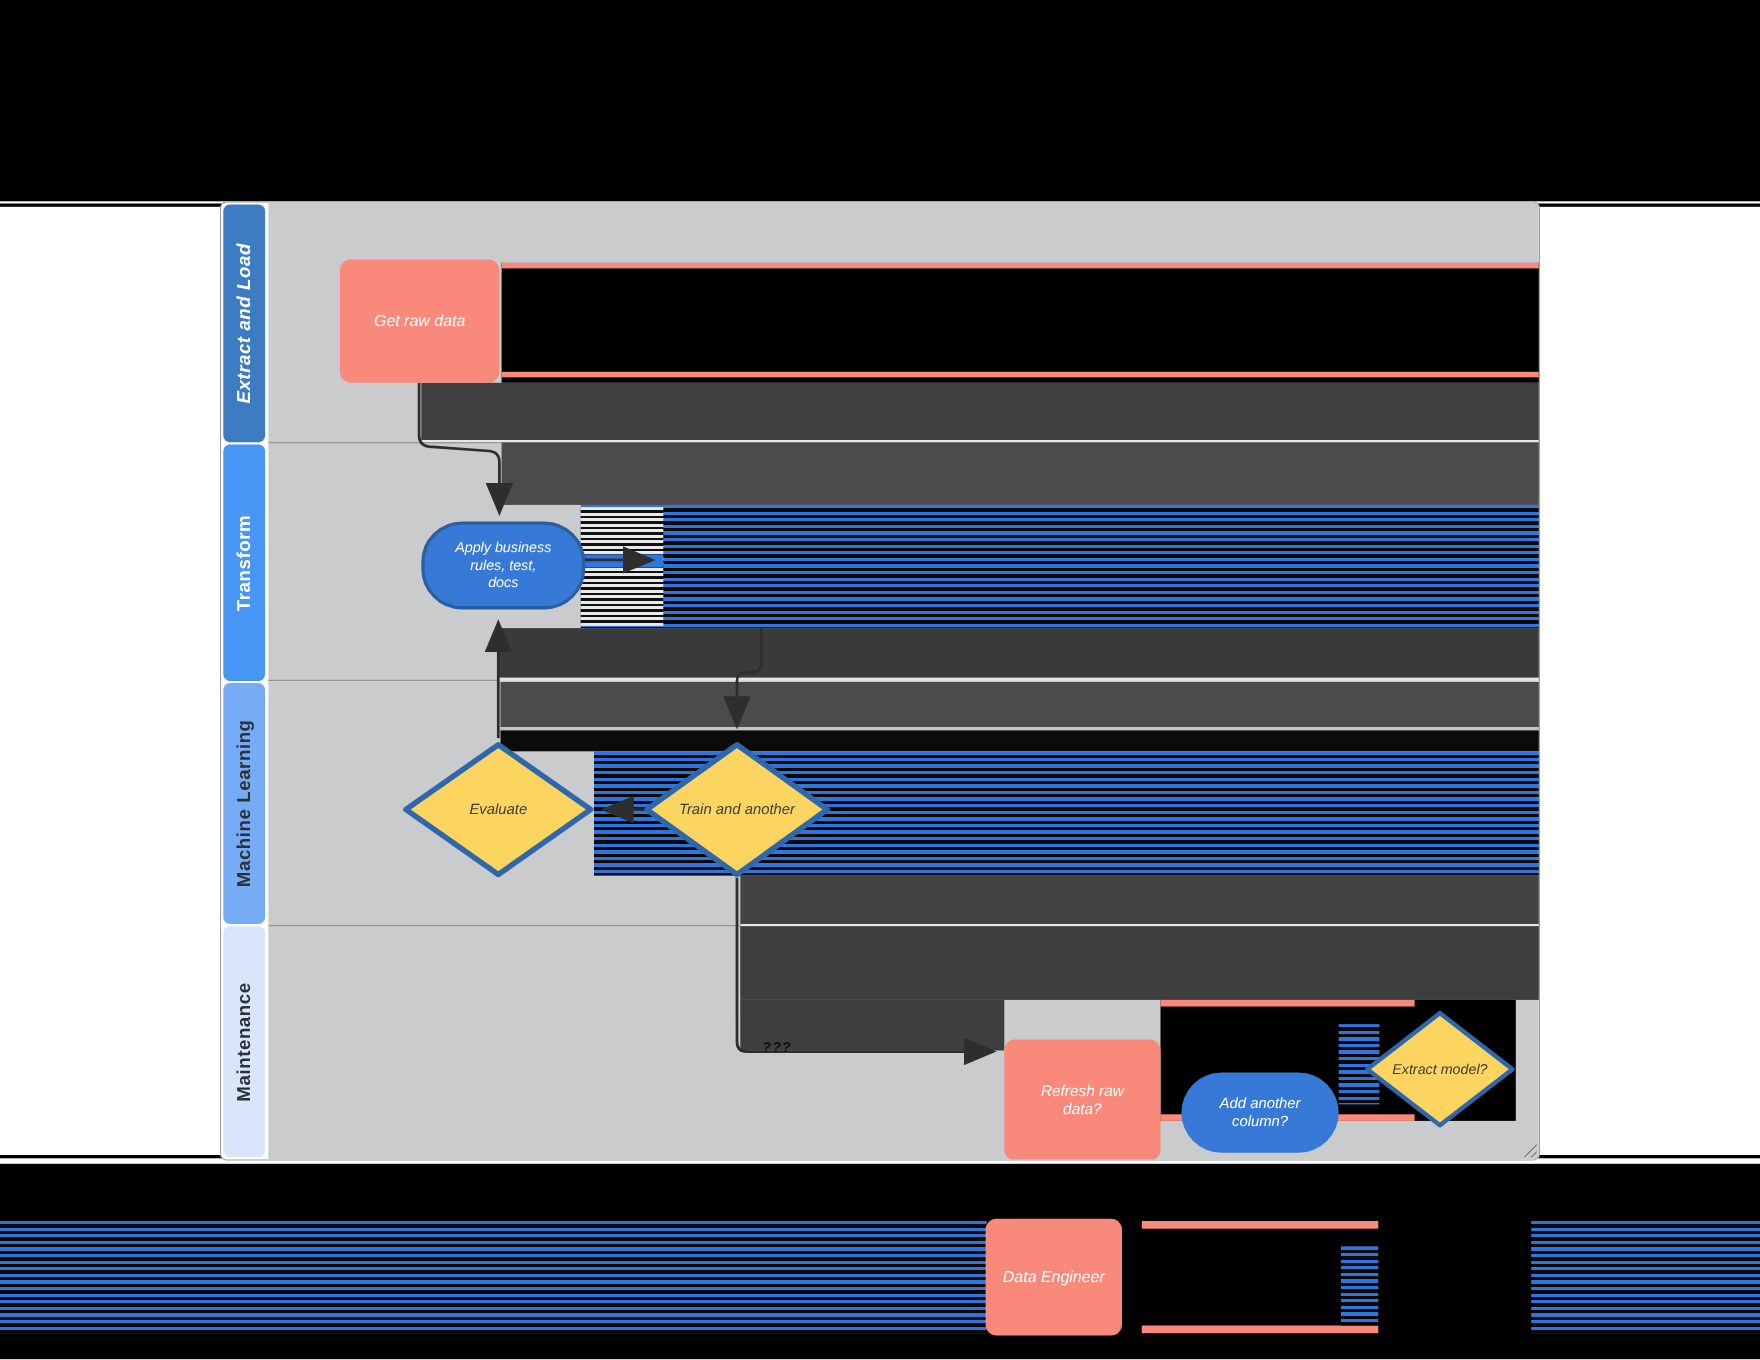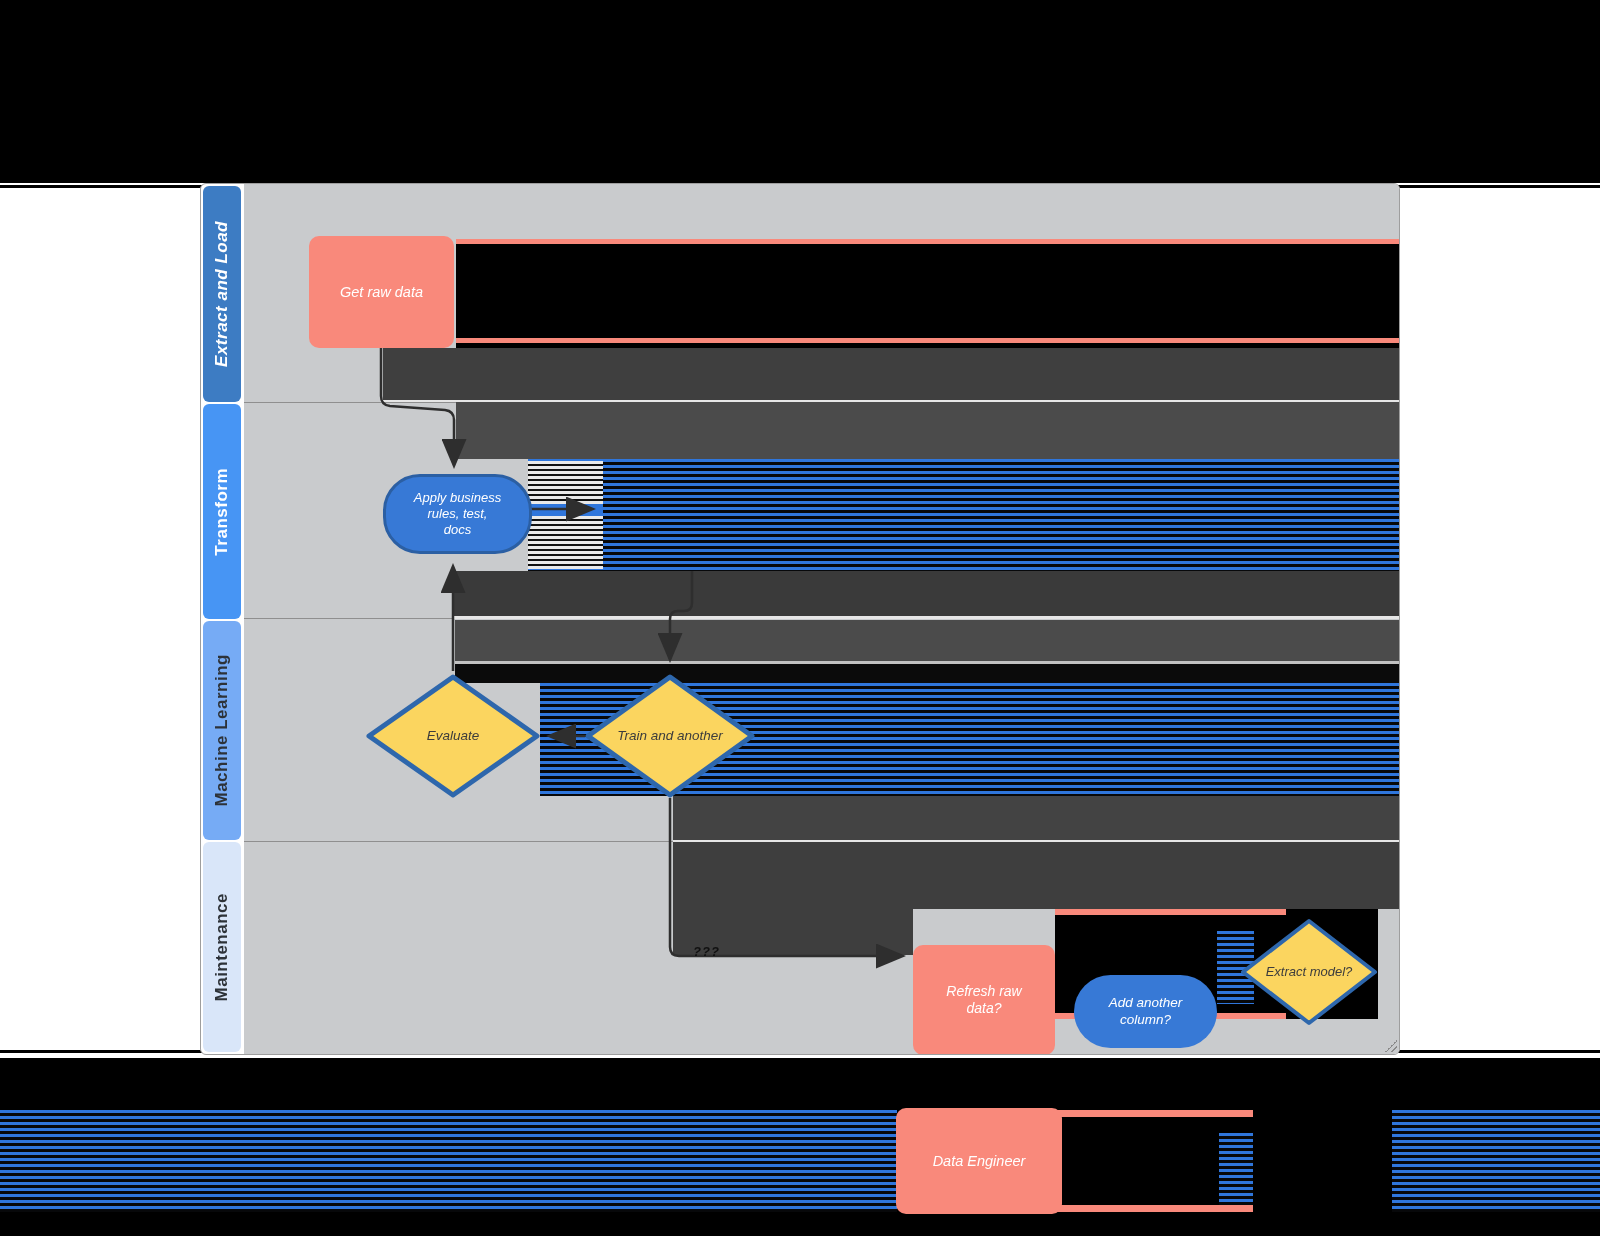--- a/index.html
+++ b/index.html
@@ -59,21 +59,21 @@
   <div class="abs banner" style="left:0;top:1058px;width:1600px;height:178px;">
     <div class="abs stripes-blue" style="left:0;top:52px;width:897px;height:102px;"></div>
     <div class="abs stripes-blue" style="left:1392px;top:52px;width:208px;height:102px;"></div>
     <div class="abs" style="left:1038px;top:52px;width:215px;height:102px;background:#000;">
       <div class="abs salmon-strip" style="left:0;top:0;width:215px;height:7px;"></div>
       <div class="abs salmon-strip" style="left:0;top:95px;width:215px;height:7px;"></div>
       <div class="abs stripes-blue" style="left:181px;top:23px;width:34px;height:72px;"></div>
     </div>
   </div>
 
-  <div class="abs node proc legend-shape" style="left:896px;top:1108px;width:166px;height:106px;">
+  <div class="abs node proc legend-shape" style="left:896px;top:1108px;width:124px;height:106px;">
     <span class="lbl">Data Engineer</span>
   </div>
 
   <div class="abs diagram">
 
     <div class="abs content-bg"></div>
 
     <div class="abs lane-bar" style="top:2px;height:216px;background:var(--lane_extract,#3d7cc3);">
       <span class="lane-label white italic">Extract and Load</span>
     </div>

